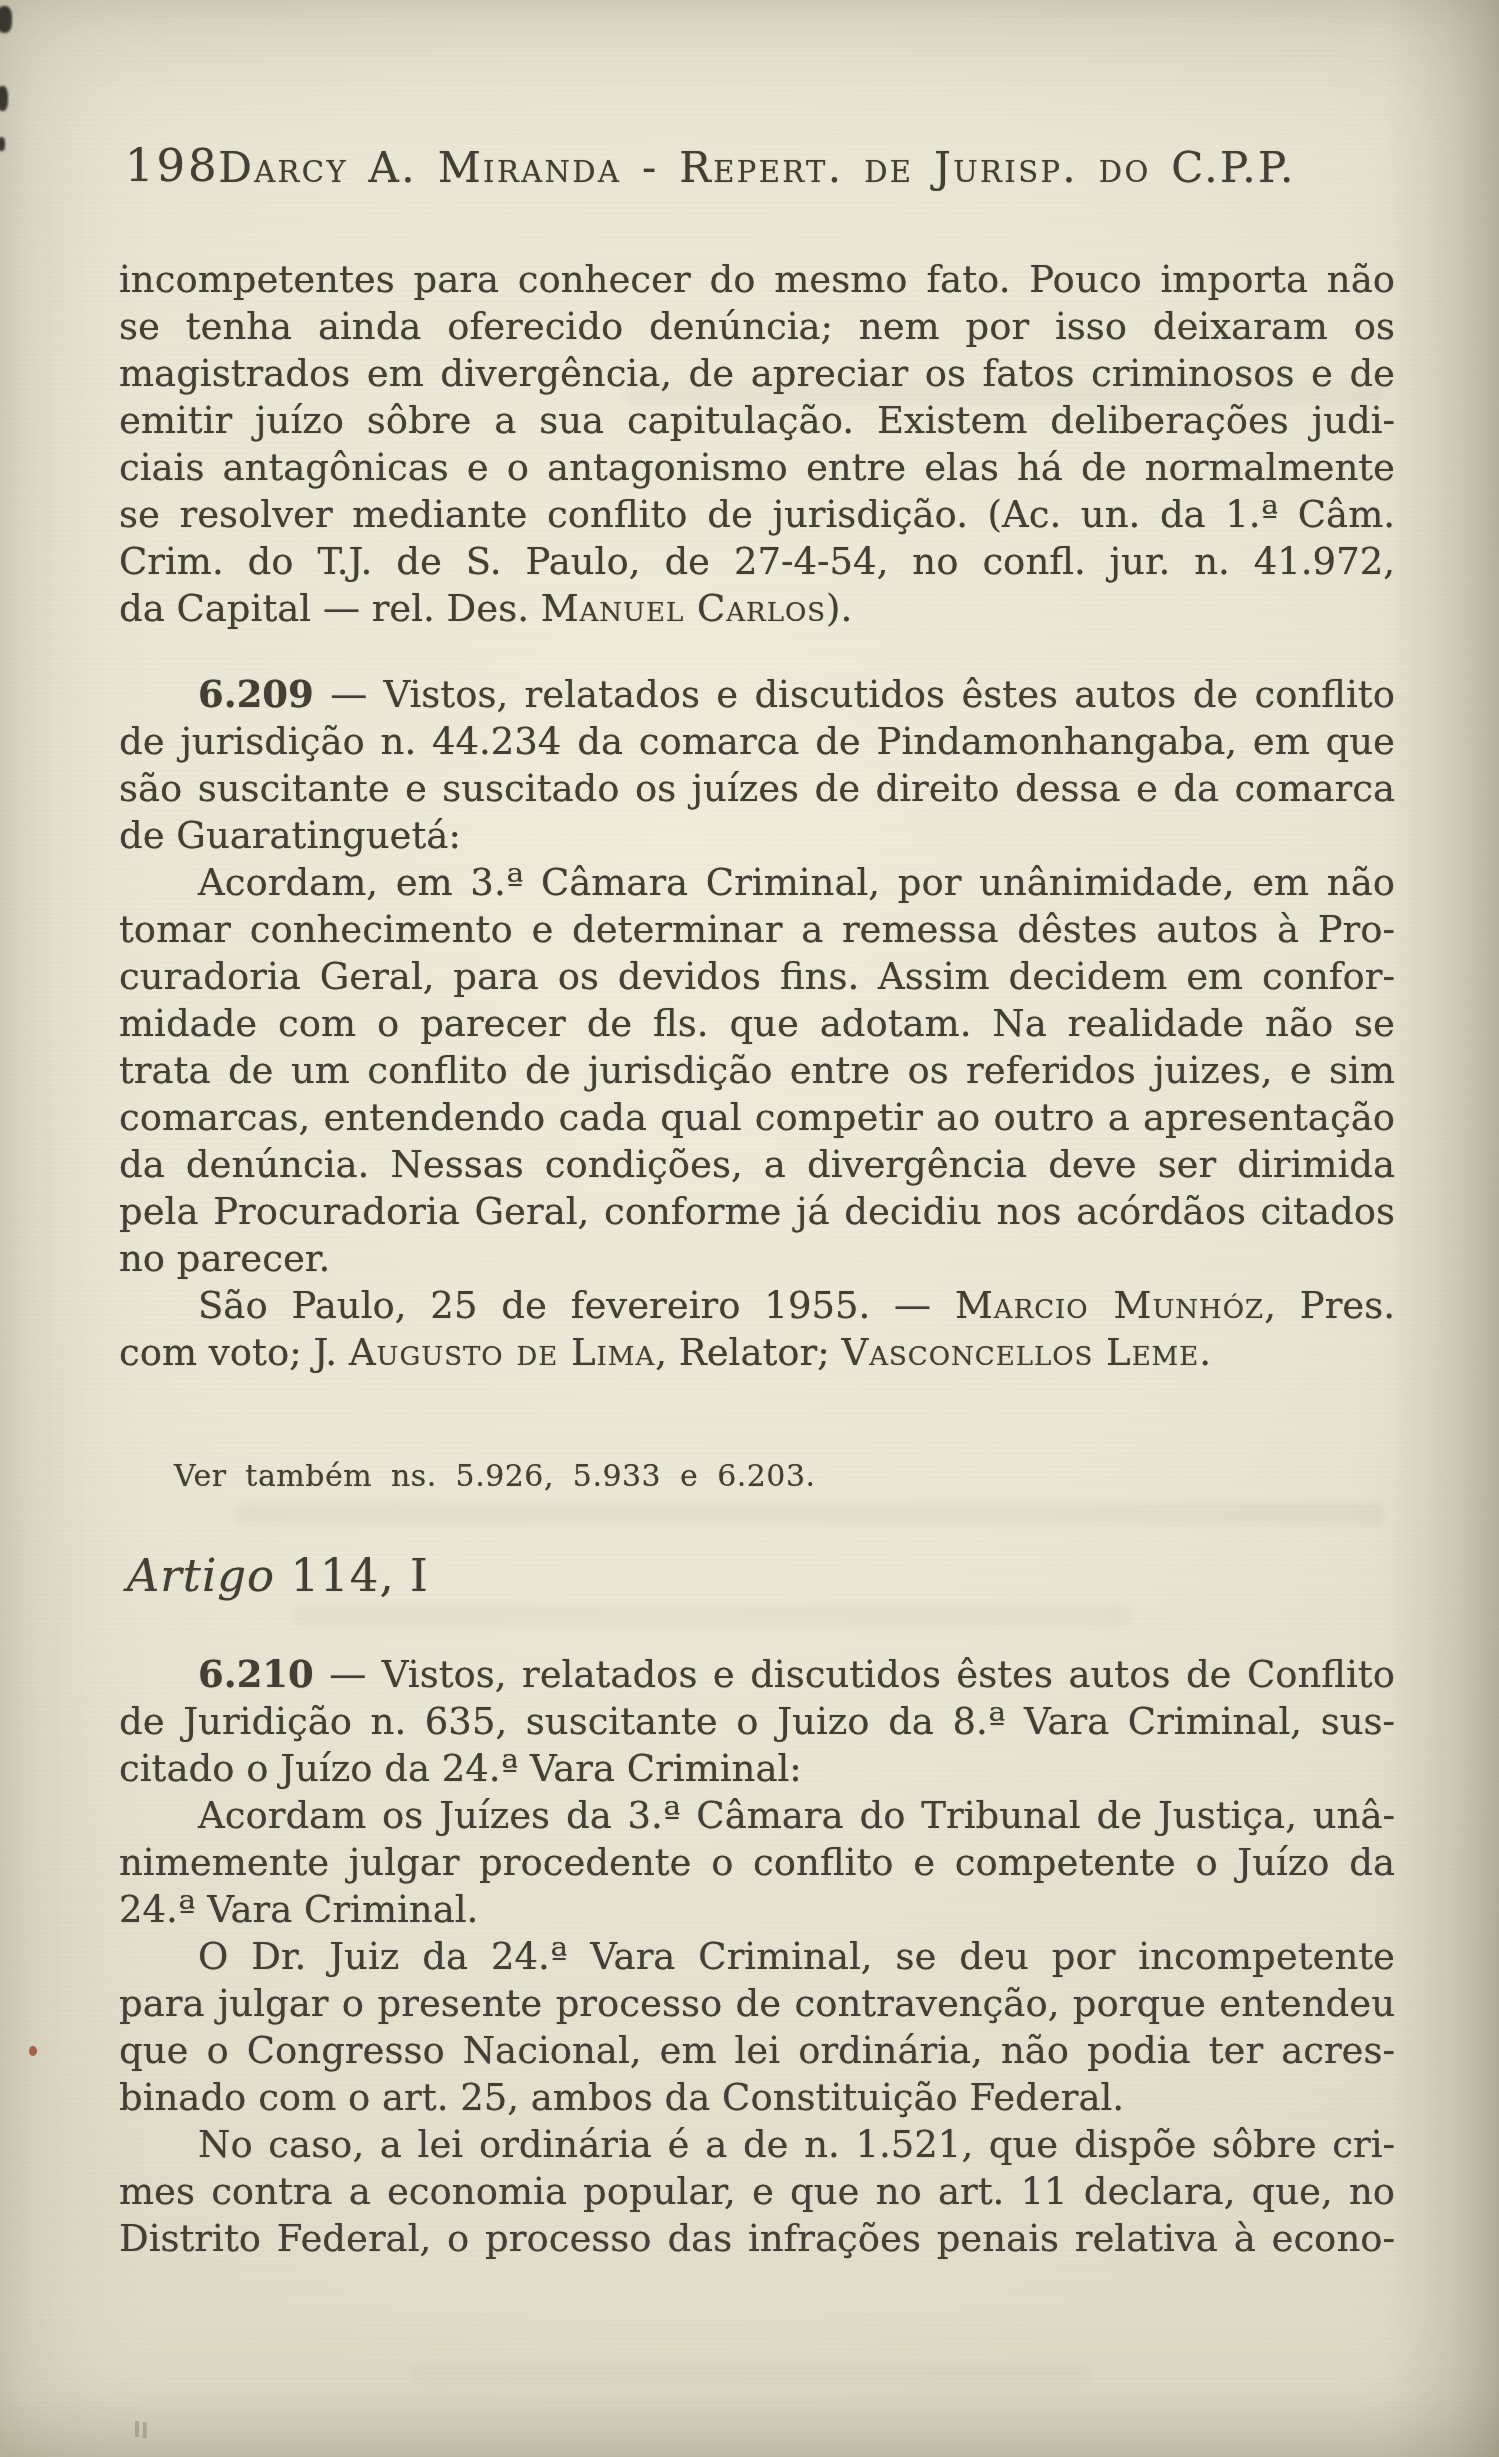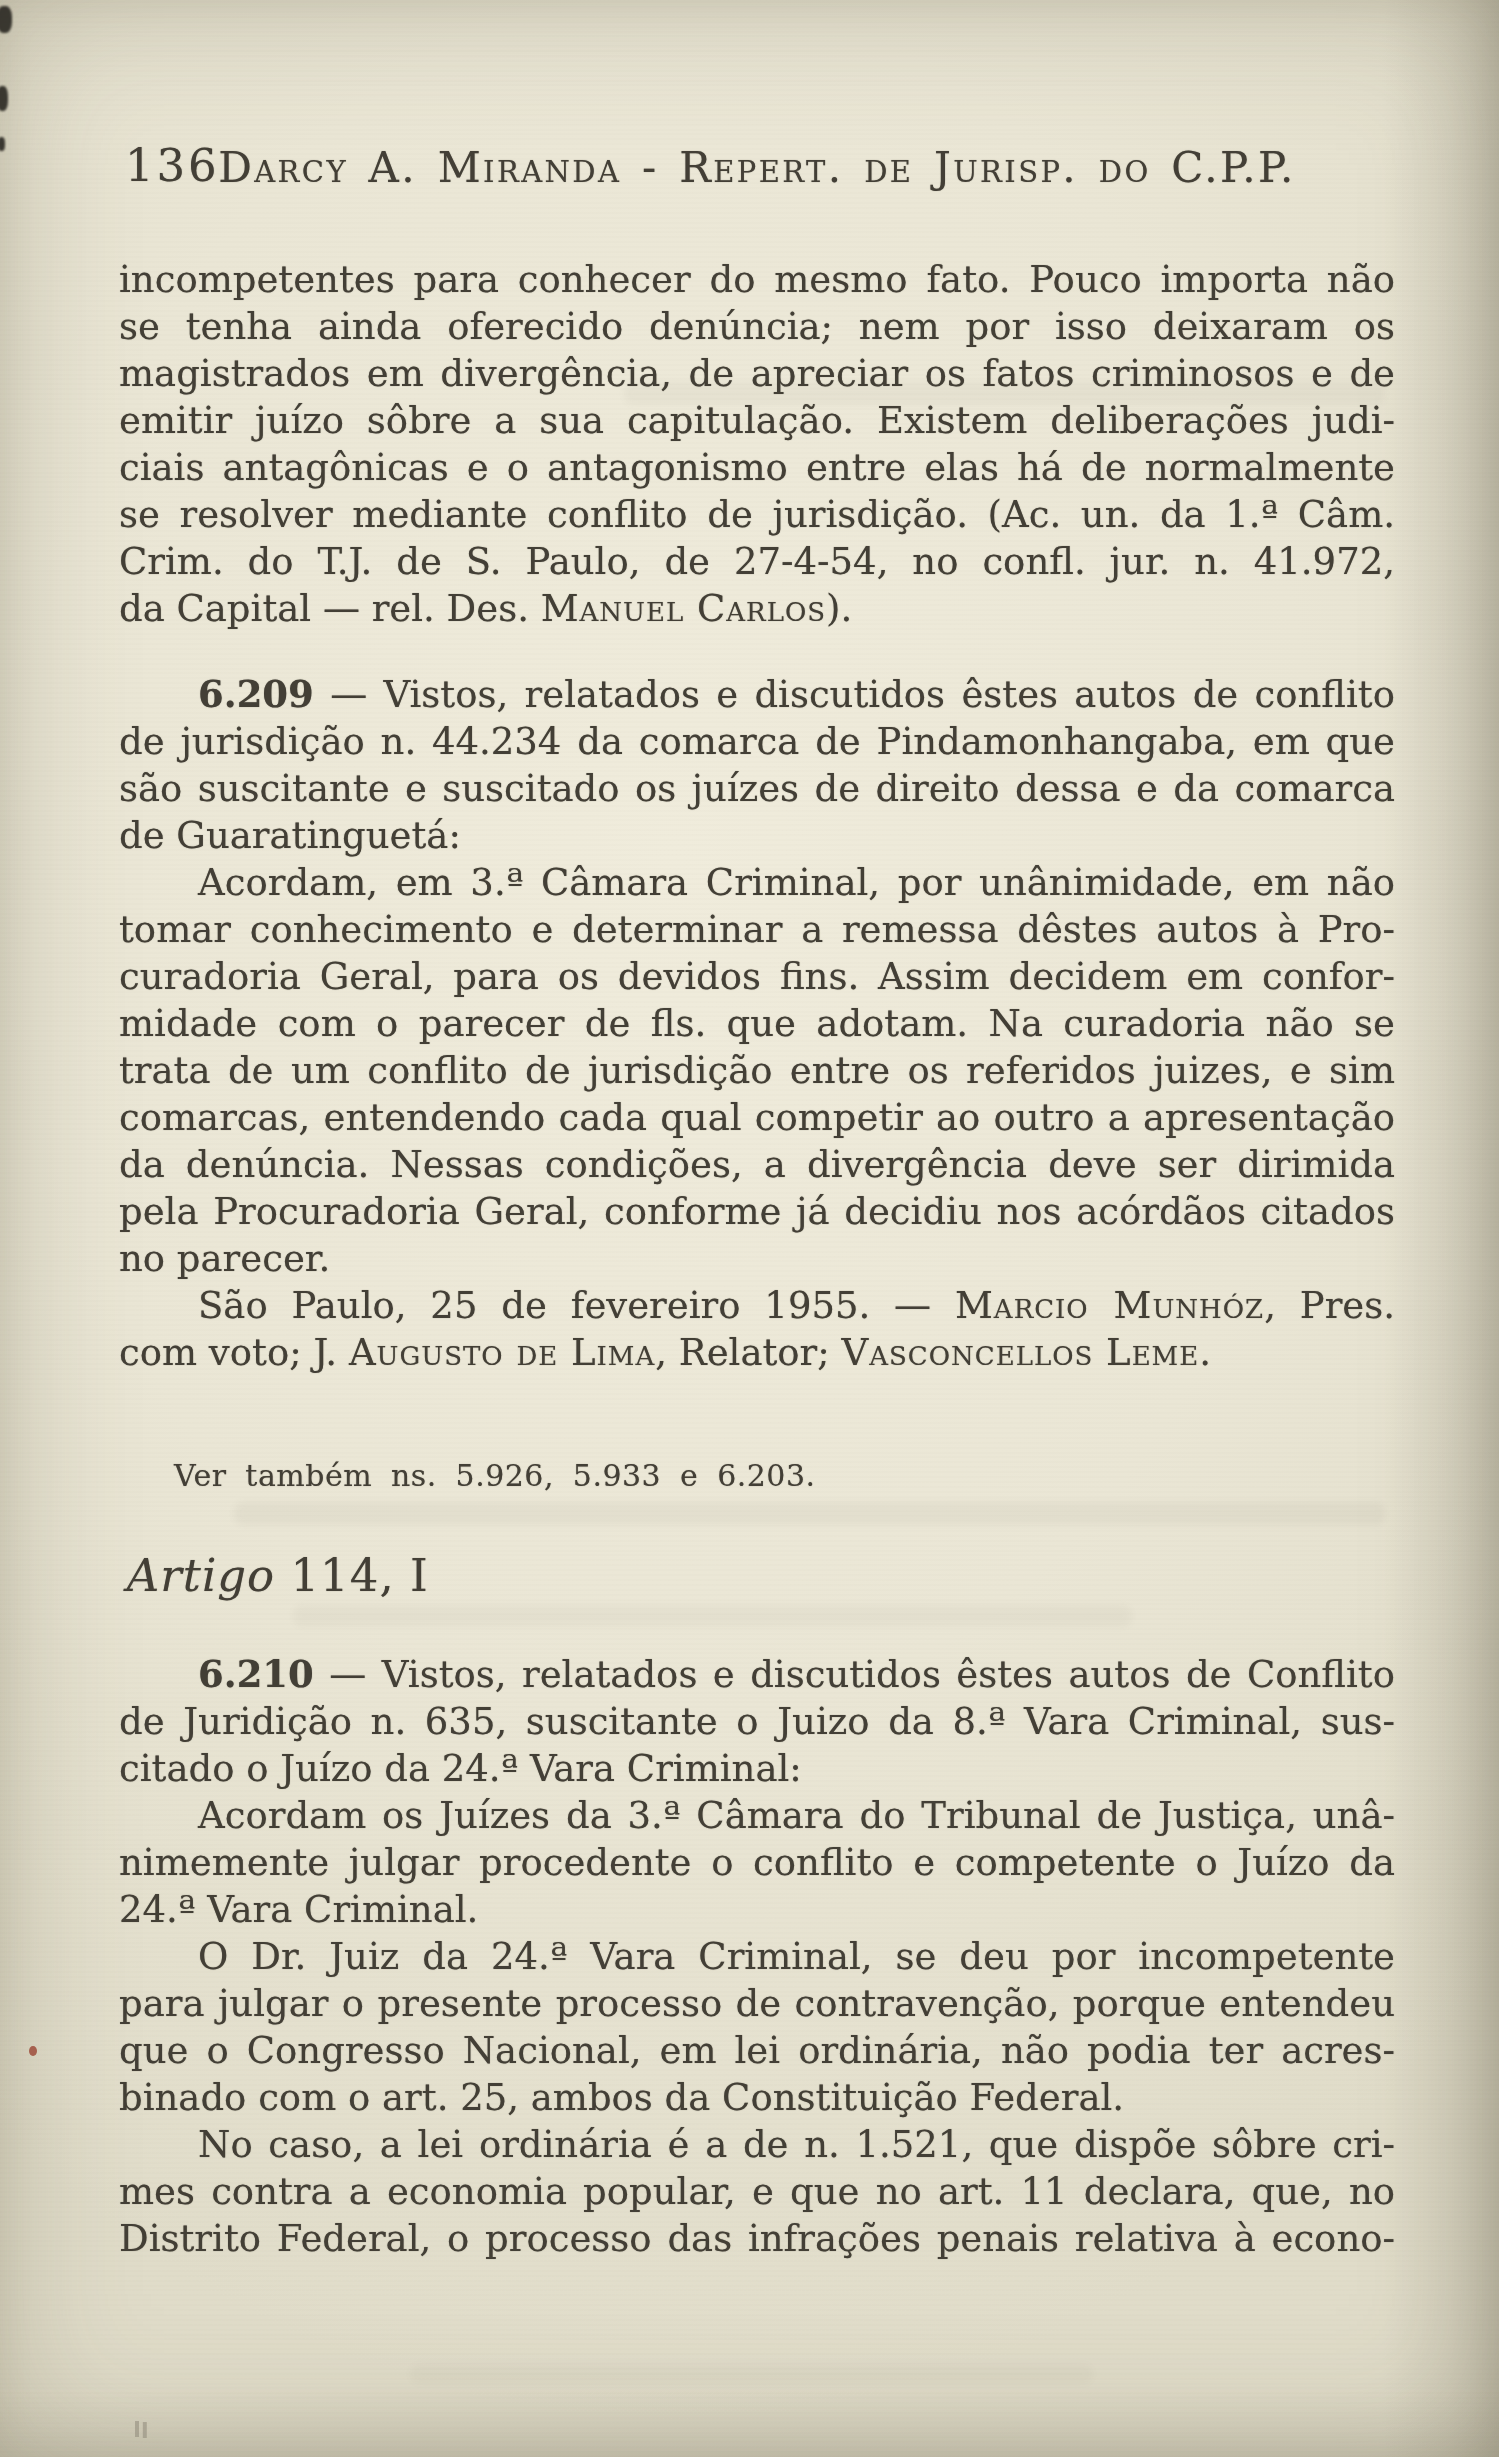--- a/index.html
+++ b/index.html
@@ -85,21 +85,21 @@
   <div class="vignette"></div>
   <div class="edge-right"></div>
   <div class="edge-bottom"></div>
 
   <div class="ghost g1"></div>
   <div class="ghost g2"></div>
   <div class="ghost g3"></div>
   <div class="ghost g4"></div>
 
   <div id="header">
-    <span class="pageno">136</span>
+    <span class="pageno">198</span>
     <span class="running">Darcy A. Miranda - Repert. de Jurisp. do C.P.P.</span>
   </div>
 
   <div id="content">
       <div class="sec body" style="top: 256px;">
         <div class="para">
           <div class="line just"><span class="s-n">incompetentes para conhecer do mesmo fato. Pouco importa não</span></div>
           <div class="line just"><span class="s-n">se tenha ainda oferecido denúncia; nem por isso deixaram os</span></div>
           <div class="line just"><span class="s-n">magistrados em divergência, de apreciar os fatos criminosos e de</span></div>
           <div class="line just"><span class="s-n">emitir juízo sôbre a sua capitulação. Existem deliberações judi-</span></div>
@@ -113,21 +113,21 @@
         <div class="para">
           <div class="line just ind"><span class="s-b">6.209</span><span class="s-n"> — Vistos, relatados e discutidos êstes autos de conflito</span></div>
           <div class="line just"><span class="s-n">de jurisdição n. 44.234 da comarca de Pindamonhangaba, em que</span></div>
           <div class="line just"><span class="s-n">são suscitante e suscitado os juízes de direito dessa e da comarca</span></div>
           <div class="line left"><span class="s-n">de Guaratinguetá:</span></div>
         </div>
         <div class="para">
           <div class="line just ind"><span class="s-n">Acordam, em 3.ª Câmara Criminal, por unânimidade, em não</span></div>
           <div class="line just"><span class="s-n">tomar conhecimento e determinar a remessa dêstes autos à Pro-</span></div>
           <div class="line just"><span class="s-n">curadoria Geral, para os devidos fins. Assim decidem em confor-</span></div>
-          <div class="line just"><span class="s-n">midade com o parecer de fls. que adotam. Na curadoria não se</span></div>
+          <div class="line just"><span class="s-n">midade com o parecer de fls. que adotam. Na realidade não se</span></div>
           <div class="line just"><span class="s-n">trata de um conflito de jurisdição entre os referidos juizes, e sim</span></div>
           <div class="line just"><span class="s-n">comarcas, entendendo cada qual competir ao outro a apresentação</span></div>
           <div class="line just"><span class="s-n">da denúncia. Nessas condições, a divergência deve ser dirimida</span></div>
           <div class="line just"><span class="s-n">pela Procuradoria Geral, conforme já decidiu nos acórdãos citados</span></div>
           <div class="line left"><span class="s-n">no parecer.</span></div>
         </div>
         <div class="para">
           <div class="line just ind"><span class="s-n">São Paulo, 25 de fevereiro 1955. — </span><span class="s-sc">Marcio Munhóz</span><span class="s-n">, Pres.</span></div>
           <div class="line left"><span class="s-n">com voto; J. </span><span class="s-sc">Augusto de Lima</span><span class="s-n">, Relator; </span><span class="s-sc">Vasconcellos Leme</span><span class="s-n">.</span></div>
         </div>

